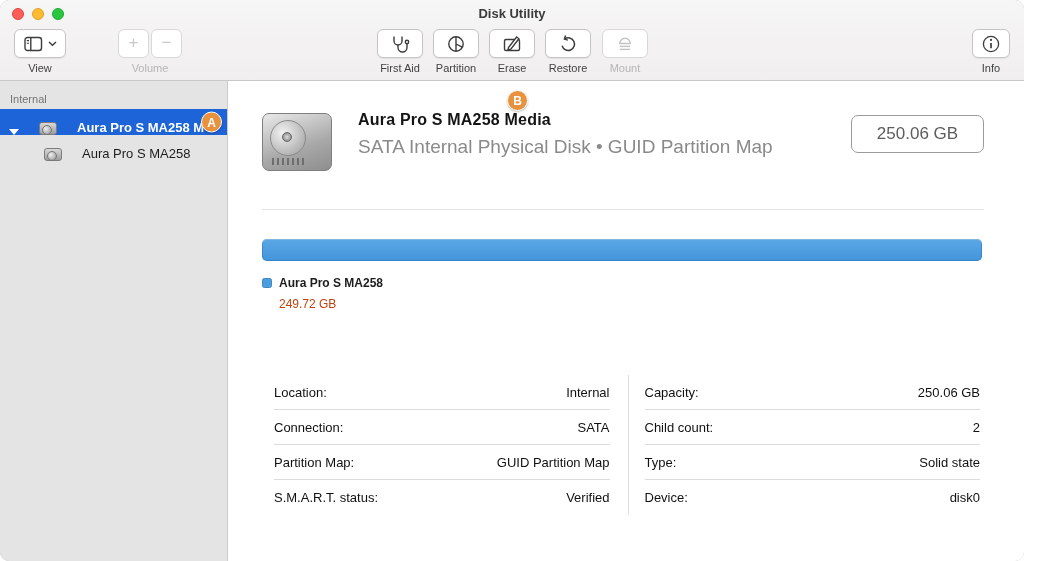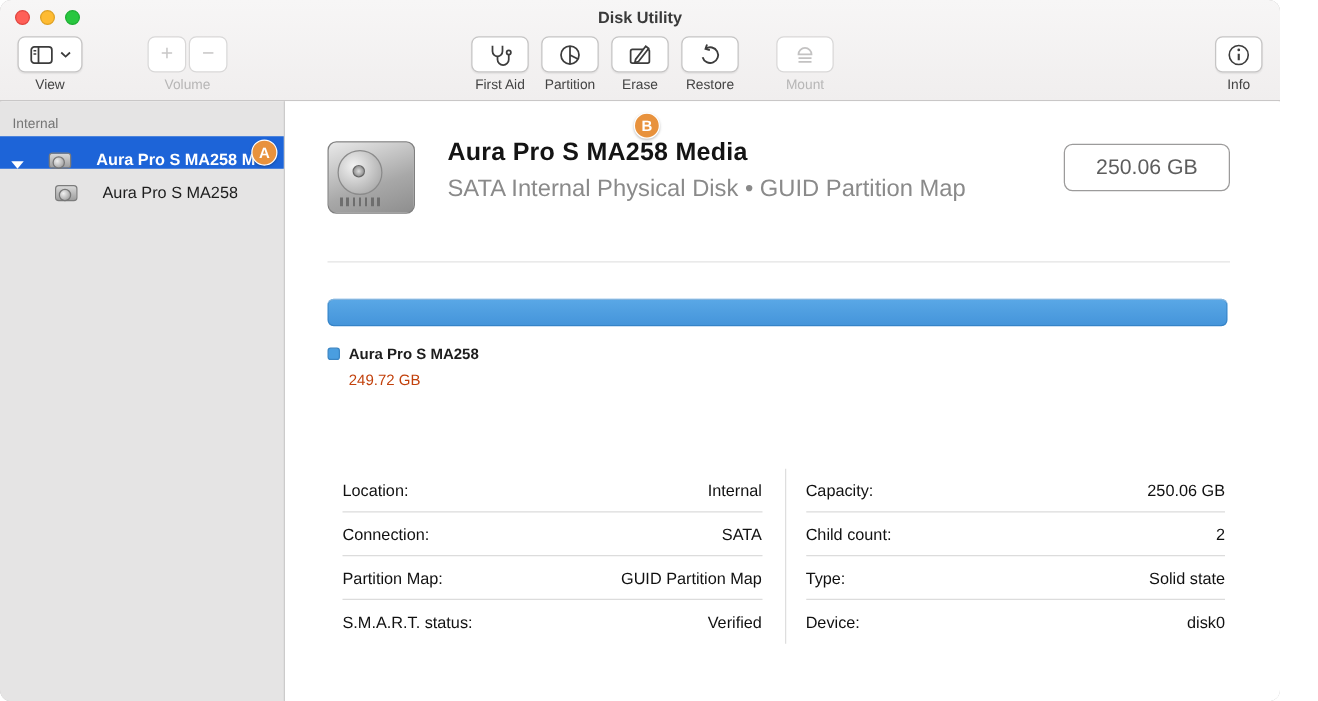--- a/index.html
+++ b/index.html
@@ -56,21 +56,21 @@
   .badge-a{position:absolute;right:5px;top:50%;transform:translateY(-50%);}
   .badge-b{position:absolute;left:279px;top:9px;}
   
   .main{flex:1;background:#fff;position:relative;}
   .disk-header{position:absolute;left:34px;top:30px;right:40px;display:flex;align-items:flex-start;}
   .big-disk{width:70px;height:58px;border-radius:7px;background:linear-gradient(160deg,#e9e9e9,#a8a8a8 60%,#8e8e8e);border:1px solid #7f7f7f;position:relative;flex:none;margin-top:2px;}
   .platter{position:absolute;left:7px;top:6px;width:36px;height:36px;border-radius:50%;background:radial-gradient(circle at 35% 35%,#f2f2f2,#b5b5b5 70%,#9a9a9a);border:1px solid #8a8a8a;}
   .hub{position:absolute;left:50%;top:50%;width:10px;height:10px;margin:-6px 0 0 -6px;border-radius:50%;background:radial-gradient(#ddd,#777);border:1px solid #666;}
   .vents{position:absolute;left:9px;right:24px;bottom:5px;height:7px;background:repeating-linear-gradient(90deg,#6e6e6e 0 2px,transparent 2px 5px);}
   .disk-titles{margin-left:26px;min-width:0;}
-  .disk-title{font-size:20px;font-weight:700;color:#141414;letter-spacing:0.2px;}
+  .disk-title{font-size:16px;font-weight:700;color:#141414;letter-spacing:0.2px;}
   .disk-subtitle{margin-top:7px;font-size:19px;color:#8a8a8a;}
   .cap-box{margin-left:auto;margin-top:4px;width:133px;height:38px;border:1.5px solid #9c9b9b;border-radius:7px;display:flex;align-items:center;justify-content:center;font-size:17px;color:#5d5d5d;flex:none;}
   .hdiv{position:absolute;left:34px;right:40px;top:128px;height:1px;background:#e3e3e3;}
   .usage-bar{position:absolute;left:34px;right:42px;top:158px;height:22px;border-radius:5px;background:linear-gradient(#5aa8e6,#4494da);box-shadow:inset 0 1px 0 rgba(255,255,255,0.35), inset 0 0 0 1px rgba(35,110,175,0.45);}
   .legend{position:absolute;left:34px;top:195px;display:flex;align-items:center;gap:7px;}
   .legend-swatch{width:10px;height:10px;border-radius:2.5px;background:#4a9ee0;border:0.5px solid #3c86c4;}
   .legend-name{font-size:12px;font-weight:700;color:#1d1d1d;}
   .legend-size{position:absolute;left:51px;top:216px;font-size:12px;color:#c2410c;}
   .details{position:absolute;left:46px;right:44px;top:294px;display:flex;}
   .dcol{flex:1;min-width:0;}
@@ -175,21 +175,21 @@
               <span>
                 <svg width="20" height="20" viewBox="0 0 20 20" fill="none" stroke="#3c3c3c" stroke-width="1.5">
                   <path d="M6.6 4.9 A6.3 6.3 0 1 1 4.1 11.8"></path>
                   <path d="M7.6 1.6 L6.4 5.1 L9.9 6.1"></path>
                 </svg>
               </span>
             </div>
             <div class="tb-label">Restore</div>
           </div>
 
-          <div class="tb-item disabled" style="margin-left:20px;">
+          <div class="tb-item disabled" style="margin-left:1px;">
             <div class="tbtn">
               <span>
                 <svg width="20" height="20" viewBox="0 0 20 20" fill="none" stroke="#c3c2c2" stroke-width="1.4">
                   <path d="M4.8 9.5 a5.2 5.2 0 0 1 10.4 0 z"></path>
                   <line x1="4.8" y1="12.4" x2="15.2" y2="12.4"></line>
                   <line x1="4.8" y1="15.4" x2="15.2" y2="15.4"></line>
                 </svg>
               </span>
             </div>
             <div class="tb-label">Mount</div>

